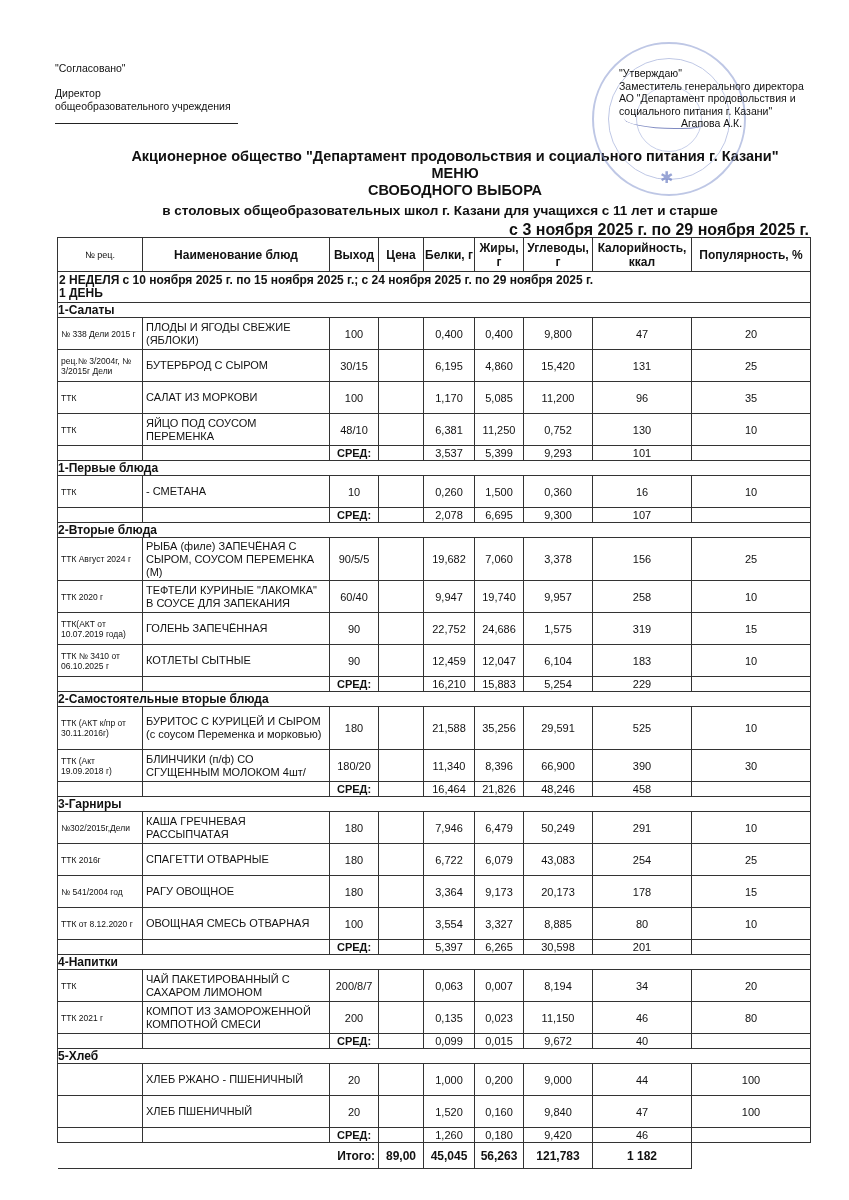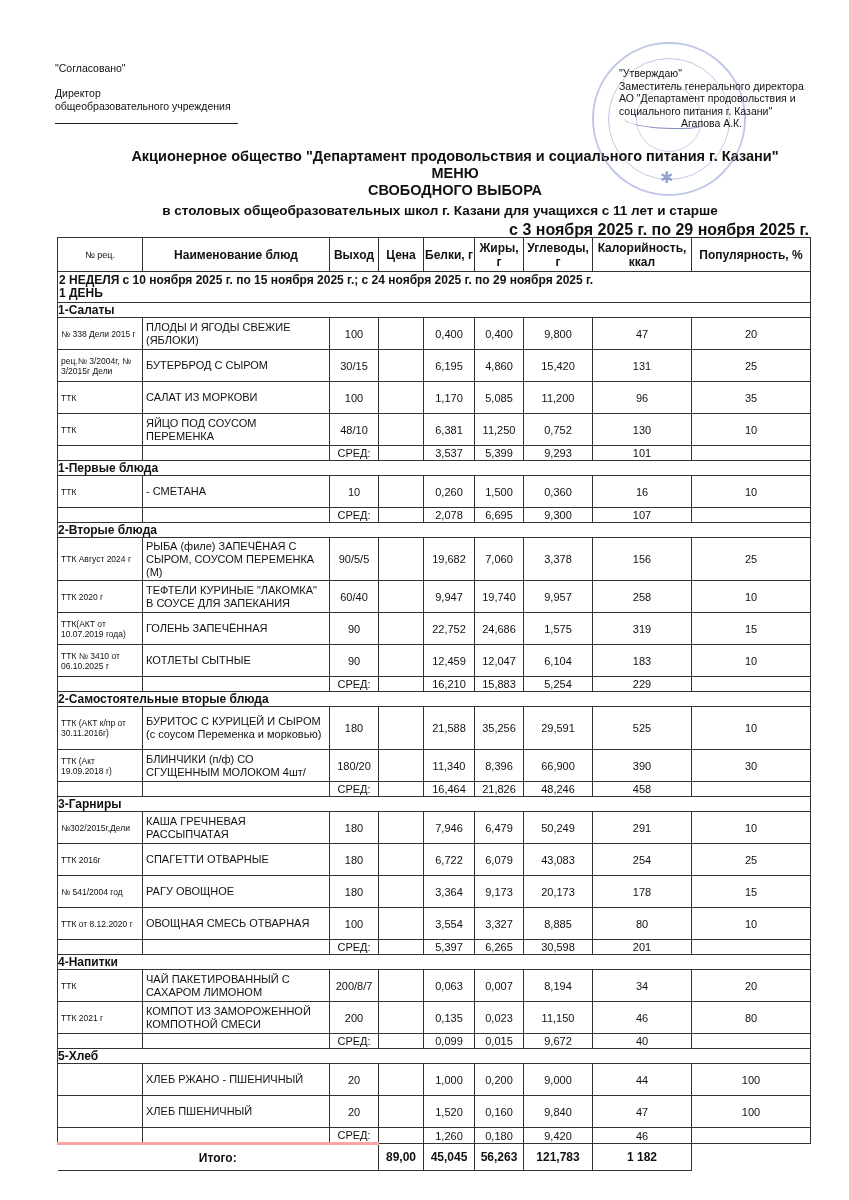--- a/index.html
+++ b/index.html
@@ -19,29 +19,29 @@
   .t3 { top:182px; font-size:14.5px; left:0; width:910px; }
   .t4 { top:203px; font-size:13.5px; left:0; width:880px; }
   .t5 { top:221px; right:40px; left:auto; font-size:16px; font-weight:bold; }
   table { position:absolute; left:57px; top:237px; width:753px; border-collapse:collapse; table-layout:fixed; font-size:11px; }
   td, th { border:1px solid #333; padding:0 3px; vertical-align:middle; }
   th { font-weight:bold; font-size:12px; line-height:14px; text-align:center; height:33px; padding:0 1px; }
   th.rec { font-weight:normal; font-size:9px; }
   td.rec { font-size:8.5px; line-height:10px; text-align:left; }
   td.name { font-size:11px; line-height:13px; text-align:left; }
   td.num { text-align:center; font-size:11px; }
-  td.avg-label { font-weight:normal; text-align:center; }
+  td.avg-label { font-weight:bold; text-align:center; }
   .week-row td { font-weight:bold; font-size:12px; line-height:13px; padding:2px 2px 2px 1px; text-align:left; }
   .section-row td { font-weight:bold; font-size:12px; height:14px; padding:0; }
   tr.item td { height:31px; }
   tr.item.three td { height:42px; }
   tr.avg td { height:14px; font-size:11px; }
   tr.total td { height:25px; font-weight:bold; font-size:12px; }
   tr.total td.noborder { border:none; }
-  tr.total td.total-label { text-align:center; border-left:none; border-top:3px solid #fca5a5; }
+  tr.total td.total-label { text-align:right; border-left:none; border-top:1px solid #fca5a5; }
 </style>
 </head>
 <body>
 
 <div class="abs left-block">
   <div>"Согласовано"</div>
   <div style="height:12px"></div>
   <div>Директор</div>
   <div>общеобразовательного учреждения</div>
   <div class="sig-line"></div>

